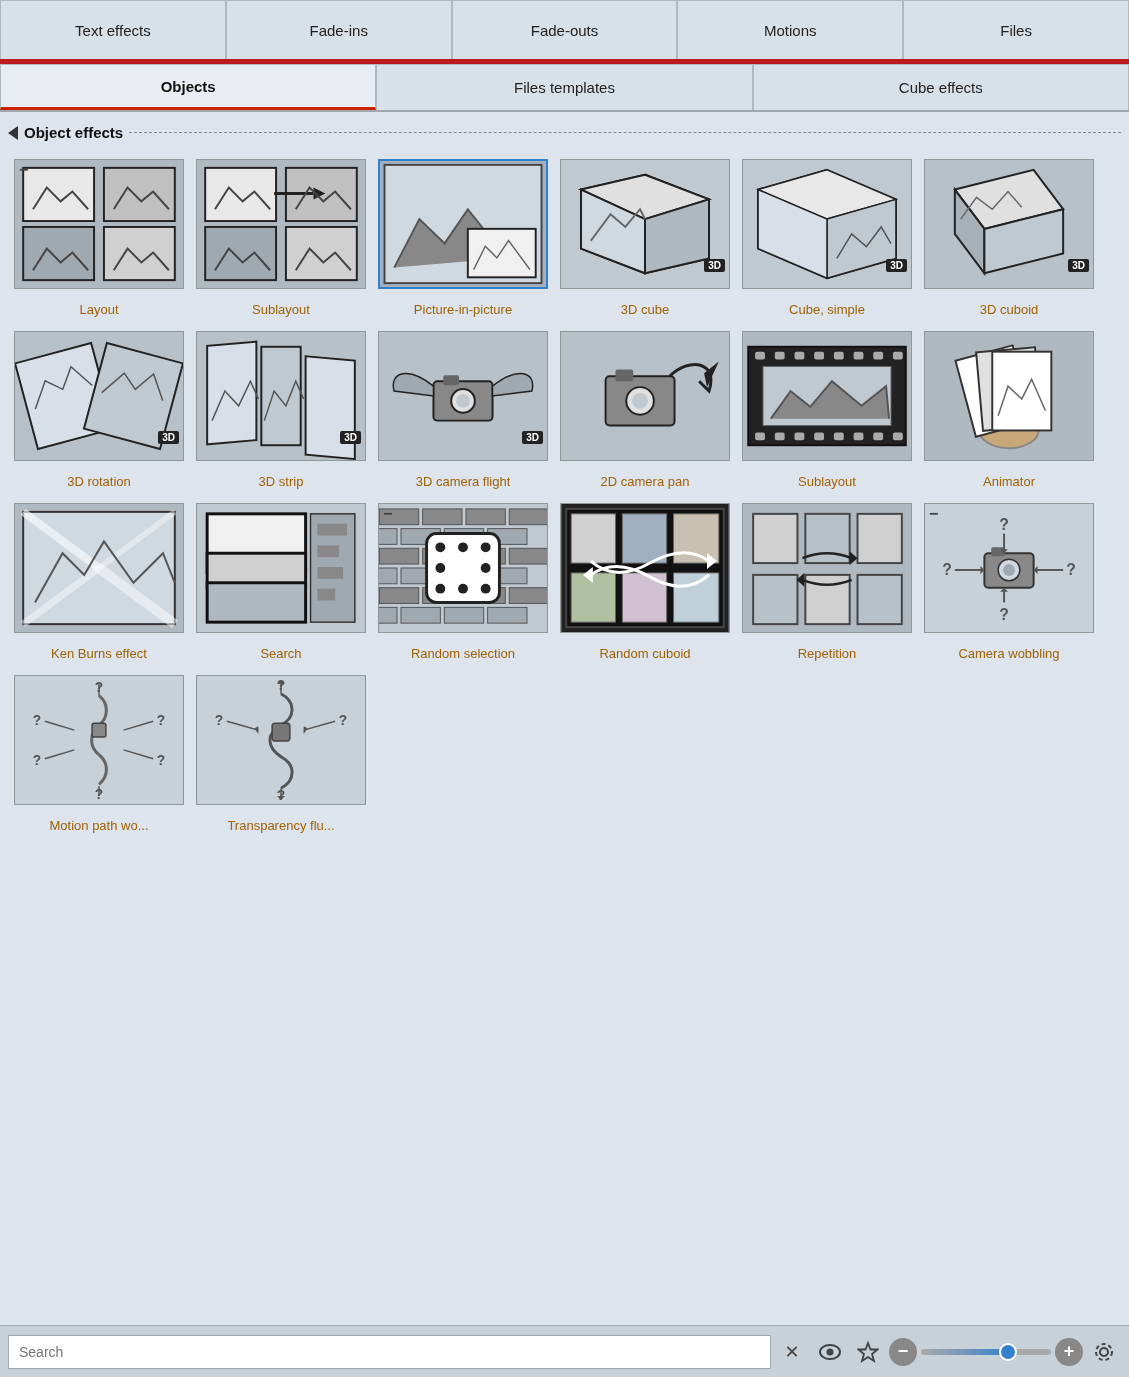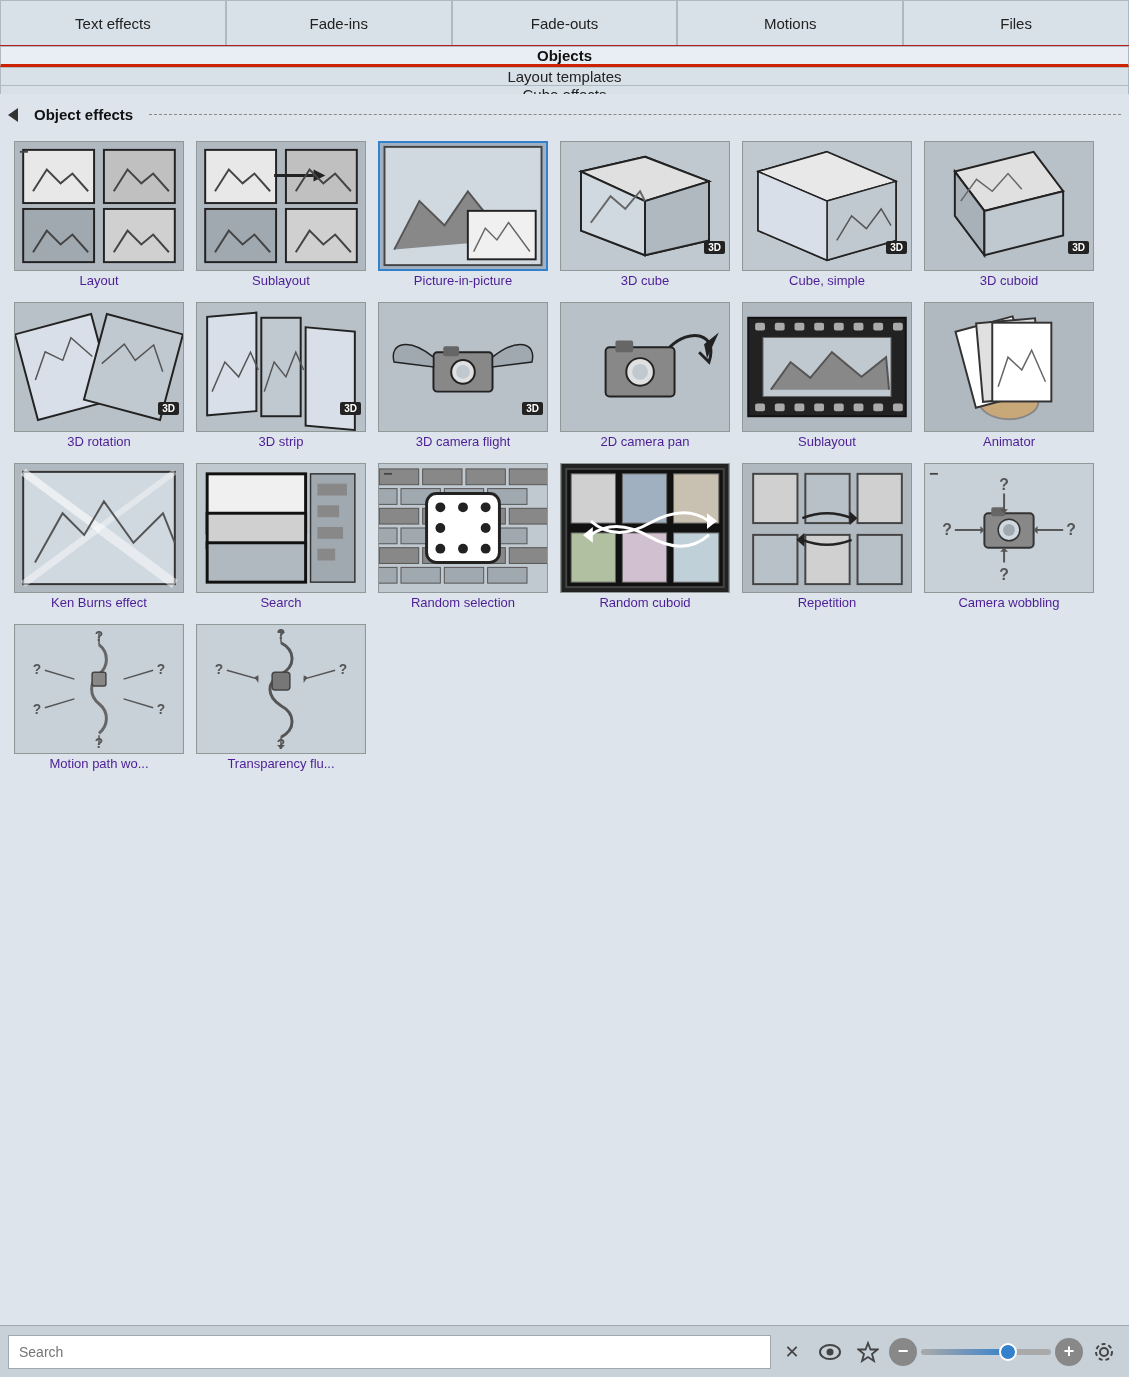--- a/index.html
+++ b/index.html
@@ -10,29 +10,28 @@
       height: 1377px;
       overflow: hidden;
       display: flex;
       flex-direction: column;
     }
 
     
     .tab-row-1 {
       display: flex;
       background: #c8d0d8;
-      border-bottom: 1px solid #b91c1c;
-      height: 46px;
+      border-bottom: 5px solid #b91c1c;
+      height: 64px;
     }
     .tab-row-2 {
       display: flex;
       background: #c8d0d8;
       border-bottom: 2px solid #a0a8b0;
       height: 48px;
-      flex-direction: column;
     }
 
     .tab {
       display: flex;
       align-items: center;
       justify-content: center;
       padding: 0 20px;
       font-size: 15px;
       font-weight: normal;
       color: #222;
@@ -83,21 +82,21 @@
     .scroll-area::-webkit-scrollbar-thumb {
       background: #3380cc;
       border-radius: 2px;
       min-height: 30px;
     }
 
     
     .section-header {
       display: flex;
       align-items: center;
-      gap: 16px;
+      gap: 6px;
       margin-bottom: 8px;
       padding: 4px 0;
     }
     .section-header-triangle {
       width: 0;
       height: 0;
       border-top: 7px solid transparent;
       border-bottom: 7px solid transparent;
       border-right: 10px solid #333;
       transform: rotate(0deg);
@@ -137,22 +136,22 @@
       border: 1px solid #909898;
       display: flex;
       align-items: center;
       justify-content: center;
       overflow: hidden;
       position: relative;
     }
 
     .effect-label {
       font-size: 13px;
-      color: #4c1d95;
-      margin-top: 2px;
+      color: #a16207;
+      margin-top: 13px;
       text-align: center;
       white-space: nowrap;
       overflow: hidden;
       text-overflow: ellipsis;
       max-width: 170px;
     }
 
     
     .bottom-toolbar {
       height: 52px;
@@ -273,21 +272,21 @@
   <div class="tab">
     <span>Files</span>
   </div>
 </div>
 
 <div class="tab-row-2">
   <div class="tab active">
     <span>Objects</span>
   </div>
   <div class="tab">
-    <span>Layout templates</span>
+    <span>Files templates</span>
   </div>
   <div class="tab">
     <span>Cube effects</span>
   </div>
 </div>
 
 <div class="content-area">
   <div class="scroll-area">
 
     <div class="section-header">

